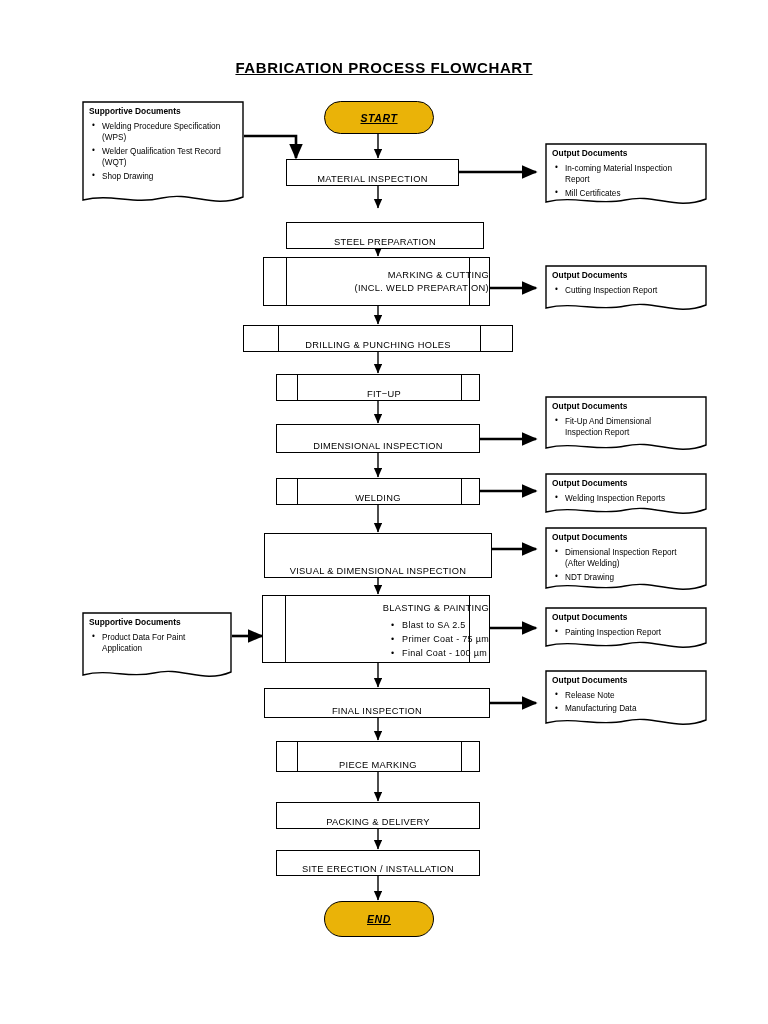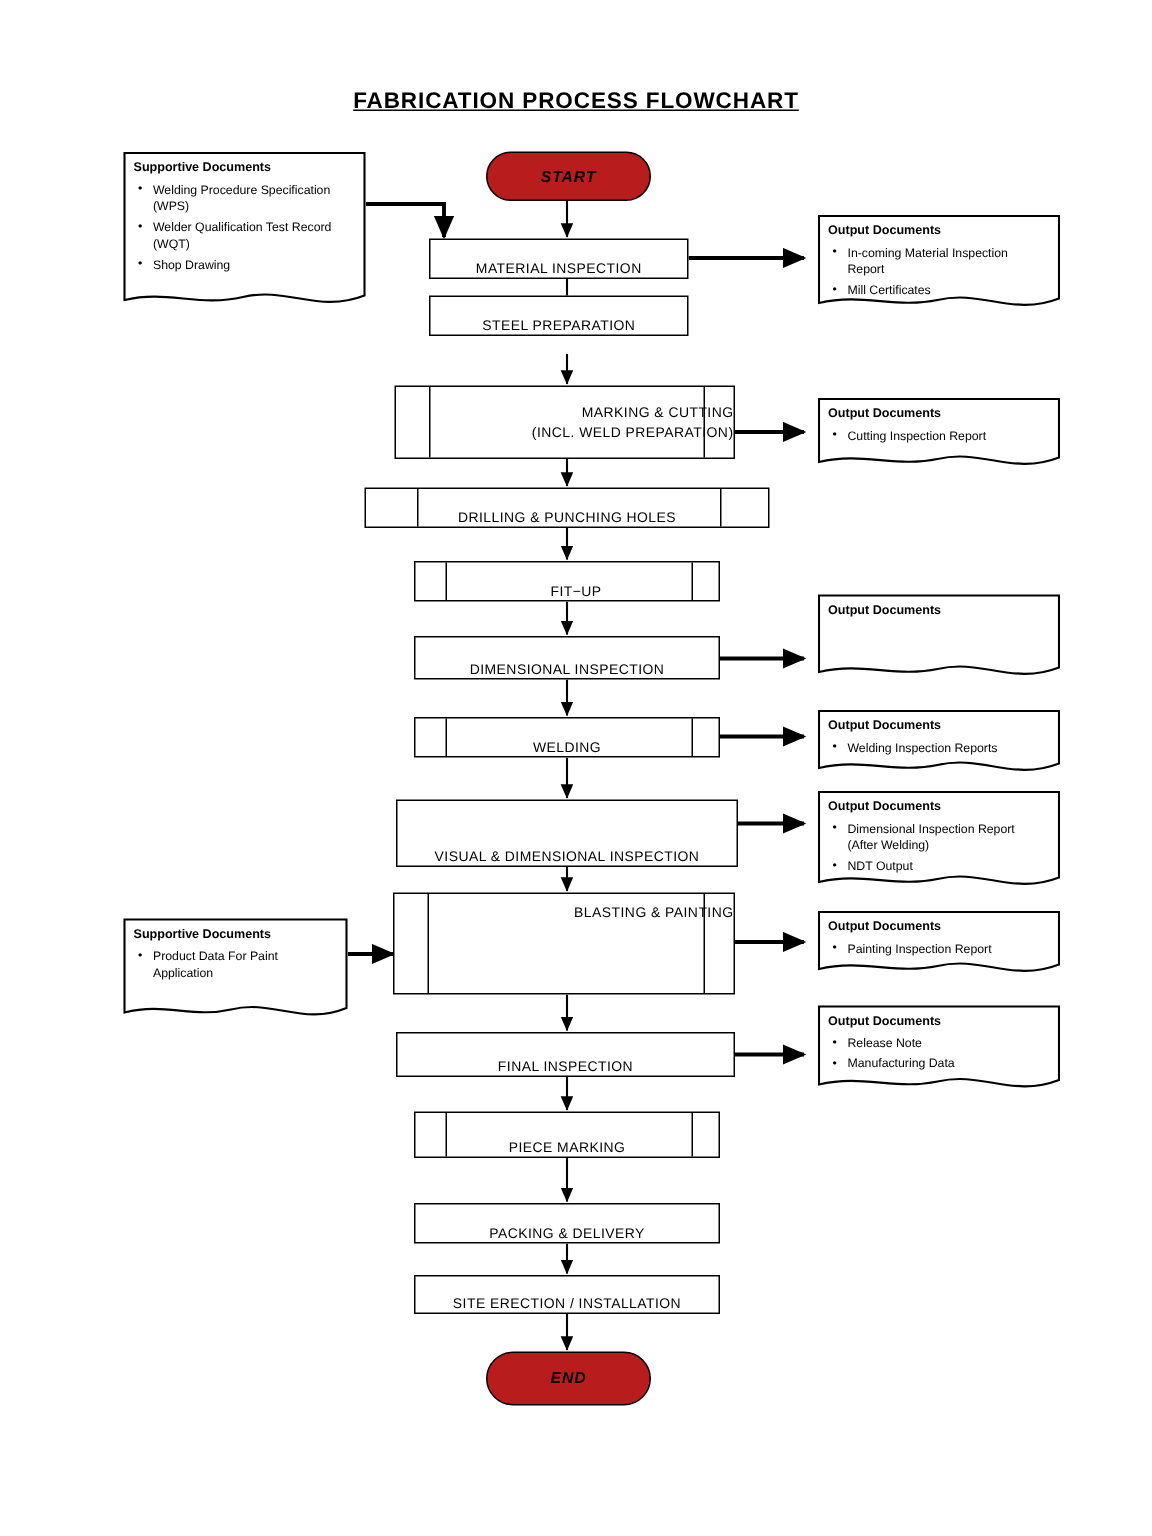--- a/index.html
+++ b/index.html
@@ -35,29 +35,30 @@
     line-height: 12px;
   }
   .node.twoline {
     flex-direction: column;
     line-height: 13px;
   }
   .terminator {
     position: absolute;
     box-sizing: border-box;
     border: 1.4px solid #000;
-    background: #b91c1c;
+    background: #eab308;
     border-radius: 999px;
     display: flex;
     align-items: center;
     justify-content: center;
     font-style: italic;
     font-weight: bold;
     font-size: 10.5px;
     letter-spacing: 0.6px;
+    text-decoration: underline;
   }
   
   .sidebar-left, .sidebar-right {
     position: absolute;
     top: 0;
     bottom: 0;
     width: 0;
     border-left: 1.4px solid #000;
   }
   .title {
@@ -171,21 +172,21 @@
       <line x1="232" y1="636" x2="262" y2="636" marker-end="url(#arrowThick)"></line>
     </g>
   </svg>
 
   <div class="terminator" style="left:324px; top:101px; width:110px; height:33px;">START</div>
 
   <div class="node" style="left:286px; top:159px; width:173px; height:27px;">
     <span>MATERIAL INSPECTION</span>
   </div>
 
-  <div class="node" style="left:286px; top:197px; width:173px; height:27px;">
+  <div class="node" style="left:286px; top:222px; width:198px; height:27px;">
     <span>STEEL PREPARATION</span>
   </div>
 
   <div class="node twoline" style="left:263px; top:257px; width:227px; height:49px;">
     <div class="sidebar-left" style="left:22px;"></div>
     <div class="sidebar-right" style="left:205px;"></div>
     <span>MARKING &amp; CUTTING</span>
     <span>(INCL. WELD PREPARATION)</span>
   </div>
 
@@ -212,20 +213,25 @@
   </div>
 
   <div class="node" style="left:264px; top:533px; width:228px; height:45px;">
     <span>VISUAL &amp; DIMENSIONAL INSPECTION</span>
   </div>
 
   <div class="node twoline" style="left:262px; top:595px; width:228px; height:68px; justify-content:flex-start; padding-top:6px;">
     <div class="sidebar-left" style="left:22px;"></div>
     <div class="sidebar-right" style="left:206px;"></div>
     <div class="nodehead">BLASTING &amp; PAINTING</div>
+    <ul class="nodelist" style="margin-top:3px;">
+      <li>Blast to  SA 2.5</li>
+      <li>Primer Coat - 75 µm</li>
+      <li>Final Coat - 100 µm</li>
+    </ul>
   </div>
 
   <div class="node" style="left:264px; top:688px; width:226px; height:30px;">
     <span>FINAL INSPECTION</span>
   </div>
 
   <div class="node" style="left:276px; top:741px; width:204px; height:31px;">
     <div class="sidebar-left" style="left:20px;"></div>
     <div class="sidebar-right" style="left:184px;"></div>
     <span>PIECE MARKING</span>
@@ -291,20 +297,23 @@
       </ul>
     </div>
   </div>
 
   <div class="doc" style="left:545px; top:396px; width:162px; height:57px;">
     <svg viewBox="0 0 162 57" width="162" height="57" preserveAspectRatio="none" style="position:absolute;left:0;top:0;">
       <path d="M1,1 L161,1 L161,49 C130,61 110,43 80,50 C52,56 30,45 1,52 Z" fill="#ffffff" stroke="#000" stroke-width="1.4"></path>
     </svg>
     <div class="docbody">
       <div class="doctitle">Output Documents</div>
+      <ul>
+        <li>Fit-Up And Dimensional Inspection Report</li>
+      </ul>
     </div>
   </div>
 
   <div class="doc" style="left:545px; top:473px; width:162px; height:44px;">
     <svg viewBox="0 0 162 44" width="162" height="44" preserveAspectRatio="none" style="position:absolute;left:0;top:0;">
       <path d="M1,1 L161,1 L161,36 C130,48 110,30 80,37 C52,43 30,32 1,39 Z" fill="#ffffff" stroke="#000" stroke-width="1.4"></path>
     </svg>
     <div class="docbody">
       <div class="doctitle">Output Documents</div>
       <ul>
@@ -314,21 +323,21 @@
   </div>
 
   <div class="doc" style="left:545px; top:527px; width:162px; height:66px;">
     <svg viewBox="0 0 162 66" width="162" height="66" preserveAspectRatio="none" style="position:absolute;left:0;top:0;">
       <path d="M1,1 L161,1 L161,58 C130,70 110,52 80,59 C52,65 30,54 1,61 Z" fill="#ffffff" stroke="#000" stroke-width="1.4"></path>
     </svg>
     <div class="docbody">
       <div class="doctitle">Output Documents</div>
       <ul>
         <li>Dimensional Inspection Report (After Welding)</li>
-        <li>NDT Output</li>
+        <li>NDT Drawing</li>
       </ul>
     </div>
   </div>
 
   <div class="doc" style="left:545px; top:607px; width:162px; height:44px;">
     <svg viewBox="0 0 162 44" width="162" height="44" preserveAspectRatio="none" style="position:absolute;left:0;top:0;">
       <path d="M1,1 L161,1 L161,36 C130,48 110,30 80,37 C52,43 30,32 1,39 Z" fill="#ffffff" stroke="#000" stroke-width="1.4"></path>
     </svg>
     <div class="docbody">
       <div class="doctitle">Output Documents</div>

